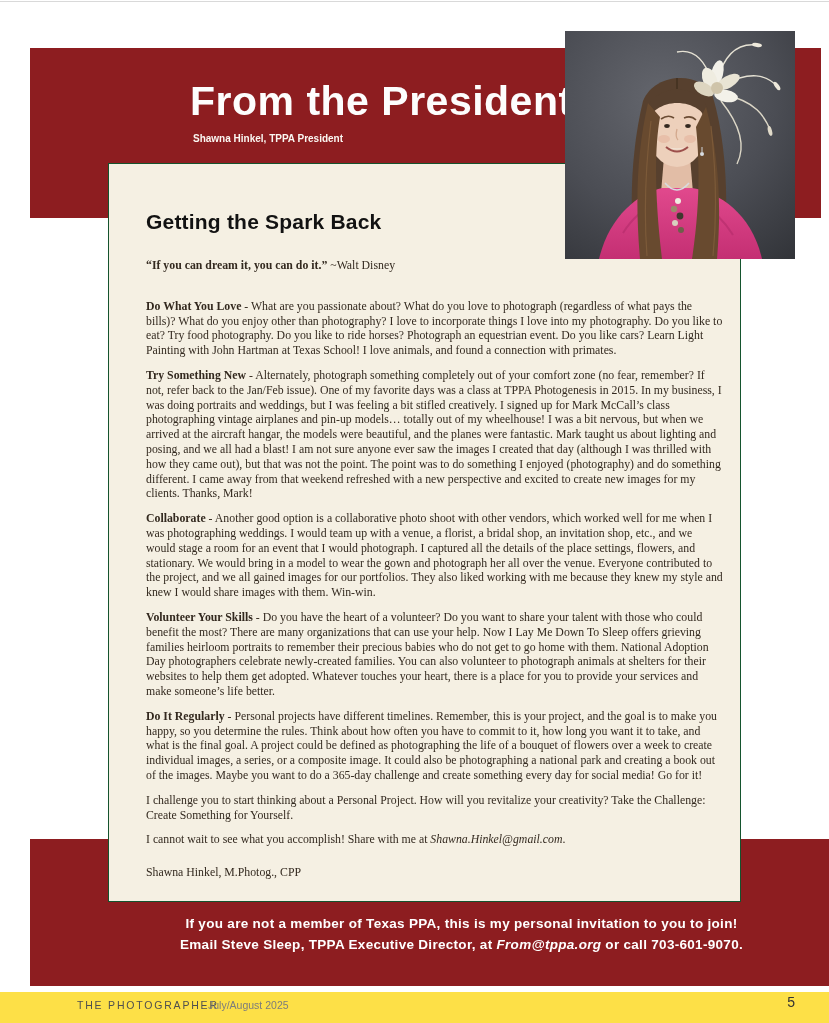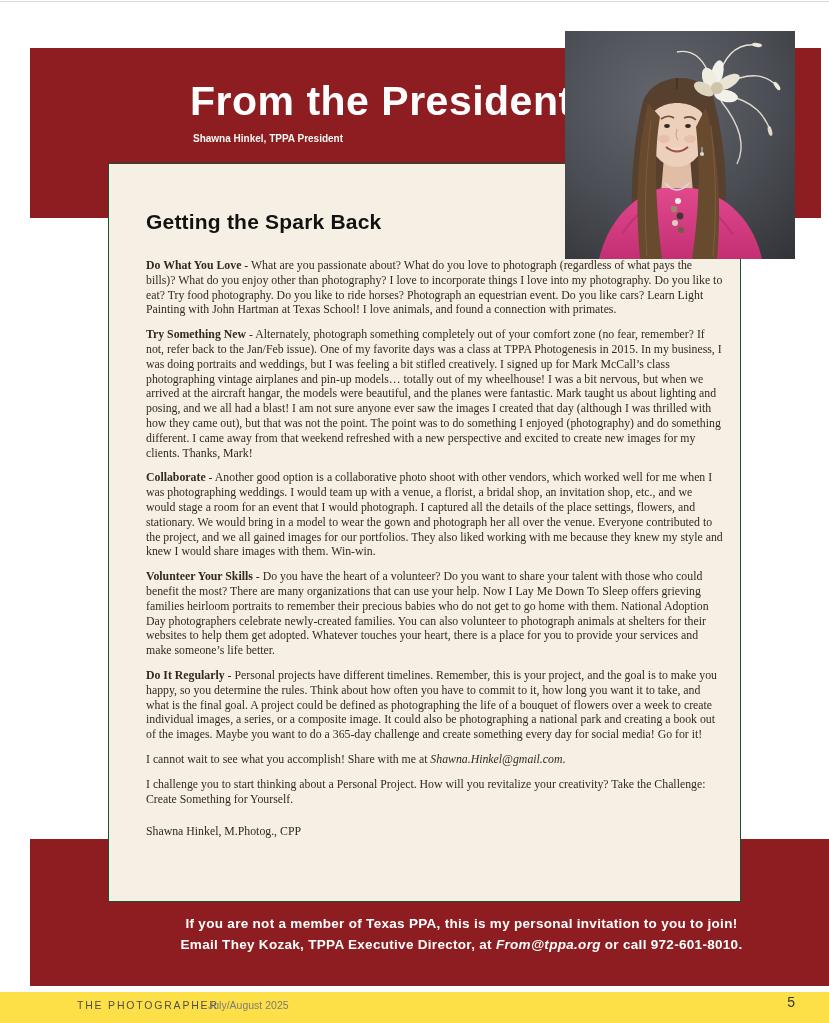--- a/index.html
+++ b/index.html
@@ -49,35 +49,36 @@
   <div class="top-hairline"></div>
 
   <div class="banner-top">
     <h1 class="banner-title">From the President</h1>
     <div class="banner-subtitle">Shawna Hinkel, TPPA President</div>
   </div>
 
   <div class="letter">
     <h2>Getting the Spark Back</h2>
 
+    <p class="quote"><span class="lead">“If you can dream it, you can do it.”</span><span> ~Walt Disney</span></p>
 
 
     <p><span class="lead">Do What You Love</span><span> - What are you passionate about? What do you love to photograph (regardless of what pays the bills)? What do you enjoy other than photography? I love to incorporate things I love into my photography. Do you like to eat? Try food photography. Do you like to ride horses? Photograph an equestrian event. Do you like cars? Learn Light Painting with John Hartman at Texas School! I love animals, and found a connection with primates.</span></p>
 
     <p><span class="lead">Try Something New</span><span> - Alternately, photograph something completely out of your comfort zone (no fear, remember? If not, refer back to the Jan/Feb issue). One of my favorite days was a class at TPPA Photogenesis in 2015. In my business, I was doing portraits and weddings, but I was feeling a bit stifled creatively. I signed up for Mark McCall’s class photographing vintage airplanes and pin-up models… totally out of my wheelhouse! I was a bit nervous, but when we arrived at the aircraft hangar, the models were beautiful, and the planes were fantastic. Mark taught us about lighting and posing, and we all had a blast! I am not sure anyone ever saw the images I created that day (although I was thrilled with how they came out), but that was not the point. The point was to do something I enjoyed (photography) and do something different. I came away from that weekend refreshed with a new perspective and excited to create new images for my clients. Thanks, Mark!</span></p>
 
     <p><span class="lead">Collaborate</span><span> - Another good option is a collaborative photo shoot with other vendors, which worked well for me when I was photographing weddings. I would team up with a venue, a florist, a bridal shop, an invitation shop, etc., and we would stage a room for an event that I would photograph. I captured all the details of the place settings, flowers, and stationary. We would bring in a model to wear the gown and photograph her all over the venue. Everyone contributed to the project, and we all gained images for our portfolios. They also liked working with me because they knew my style and knew I would share images with them. Win-win.</span></p>
 
     <p><span class="lead">Volunteer Your Skills</span><span> - Do you have the heart of a volunteer? Do you want to share your talent with those who could benefit the most? There are many organizations that can use your help. Now I Lay Me Down To Sleep offers grieving families heirloom portraits to remember their precious babies who do not get to go home with them. National Adoption Day photographers celebrate newly-created families. You can also volunteer to photograph animals at shelters for their websites to help them get adopted. Whatever touches your heart, there is a place for you to provide your services and make someone’s life better.</span></p>
 
     <p><span class="lead">Do It Regularly</span><span> - Personal projects have different timelines. Remember, this is your project, and the goal is to make you happy, so you determine the rules. Think about how often you have to commit to it, how long you want it to take, and what is the final goal. A project could be defined as photographing the life of a bouquet of flowers over a week to create individual images, a series, or a composite image. It could also be photographing a national park and creating a book out of the images. Maybe you want to do a 365-day challenge and create something every day for social media! Go for it!</span></p>
 
+    <p>I challenge you to start thinking about a Personal Project. How will you revitalize your creativity? Take the Challenge: Create Something for Yourself.</p>
+
     <p><span>I cannot wait to see what you accomplish! Share with me at </span><span class="em-it">Shawna.Hinkel@gmail.com</span><span>.</span></p>
-
-    <p>I challenge you to start thinking about a Personal Project. How will you revitalize your creativity? Take the Challenge: Create Something for Yourself.</p>
 
     <div class="signature">
       <div>Shawna Hinkel, M.Photog., CPP</div>
 
     </div>
   </div>
 
   <div class="photo">
     <svg width="230" height="228" viewBox="0 0 230 228" xmlns="http://www.w3.org/2000/svg">
       <defs>
@@ -146,21 +147,21 @@
         <ellipse cx="145" cy="49" rx="7" ry="13" fill="#efece0" transform="rotate(-22 145 49)"></ellipse>
         <ellipse cx="139" cy="58" rx="6" ry="11" fill="#ddd5c0" transform="rotate(-62 139 58)"></ellipse>
         <circle cx="152" cy="57" r="6" fill="#cfc4aa"></circle>
       </g>
     </svg>
   </div>
 
   <div class="banner-bottom">
     <div class="invite">
       <div>If you are not a member of Texas PPA, this is my personal invitation to you to join!</div>
-      <div><span>Email They Kozak, TPPA Executive Director, at </span><span class="em-it">From@tppa.org</span><span> or call 972-601-8010.</span></div>
+      <div><span>Email Steve Sleep, TPPA Executive Director, at </span><span class="em-it">From@tppa.org</span><span> or call 703-601-9070.</span></div>
     </div>
   </div>
 
   <div class="footer">
     <span class="mag">THE PHOTOGRAPHER</span>
     <span class="issue">July/August 2025</span>
     <span class="pagenum">5</span>
   </div>
 </div>
 

